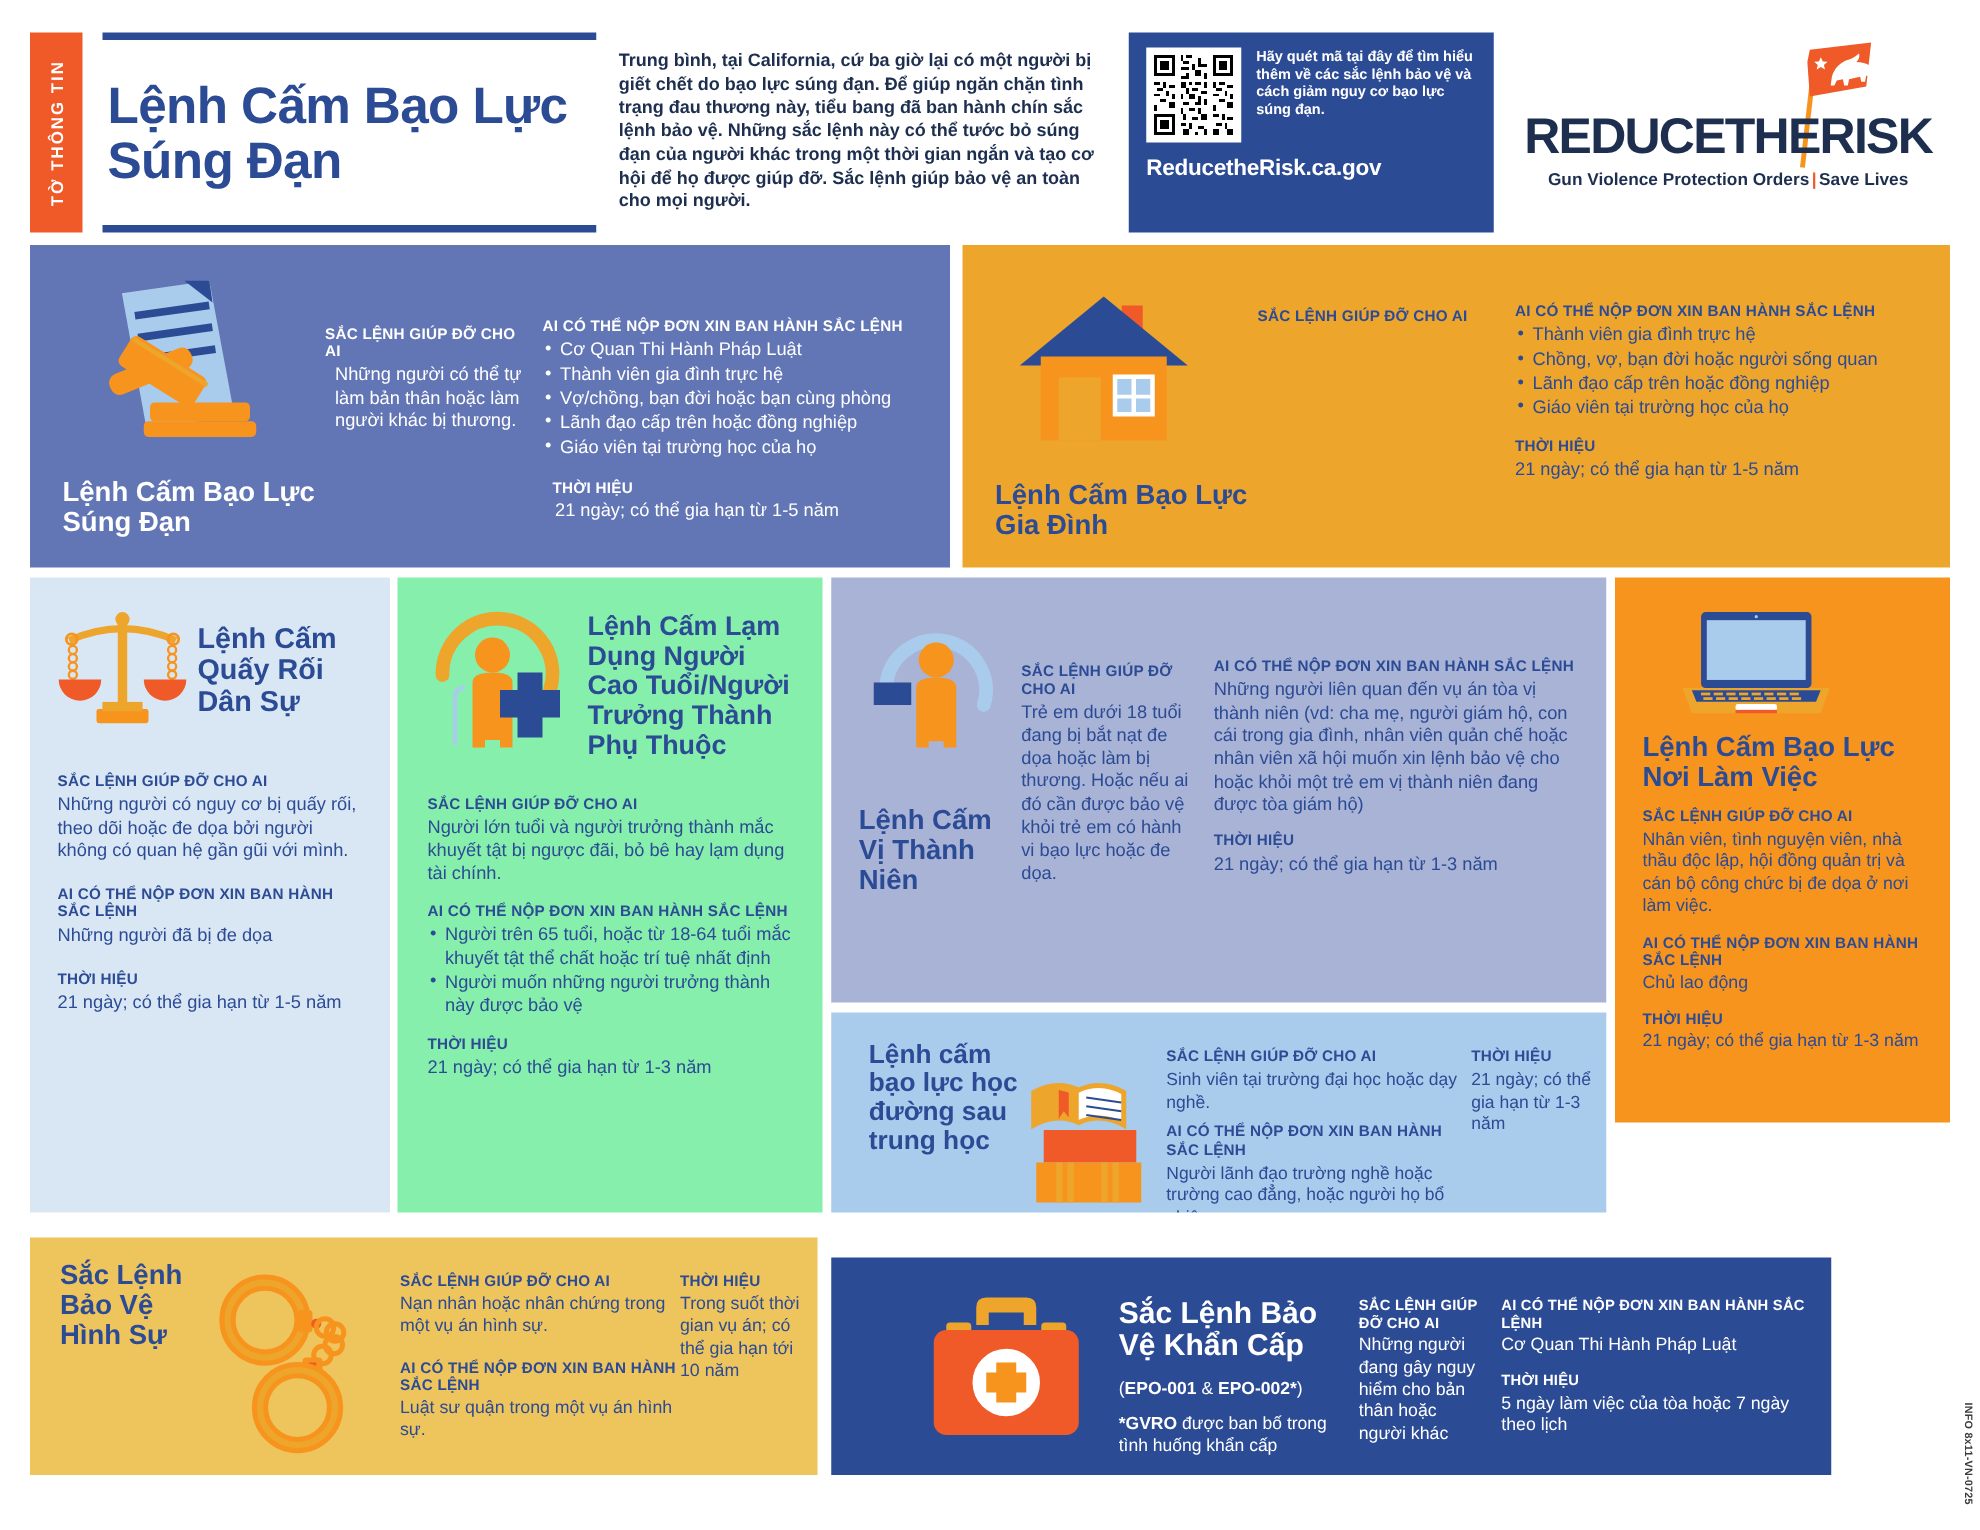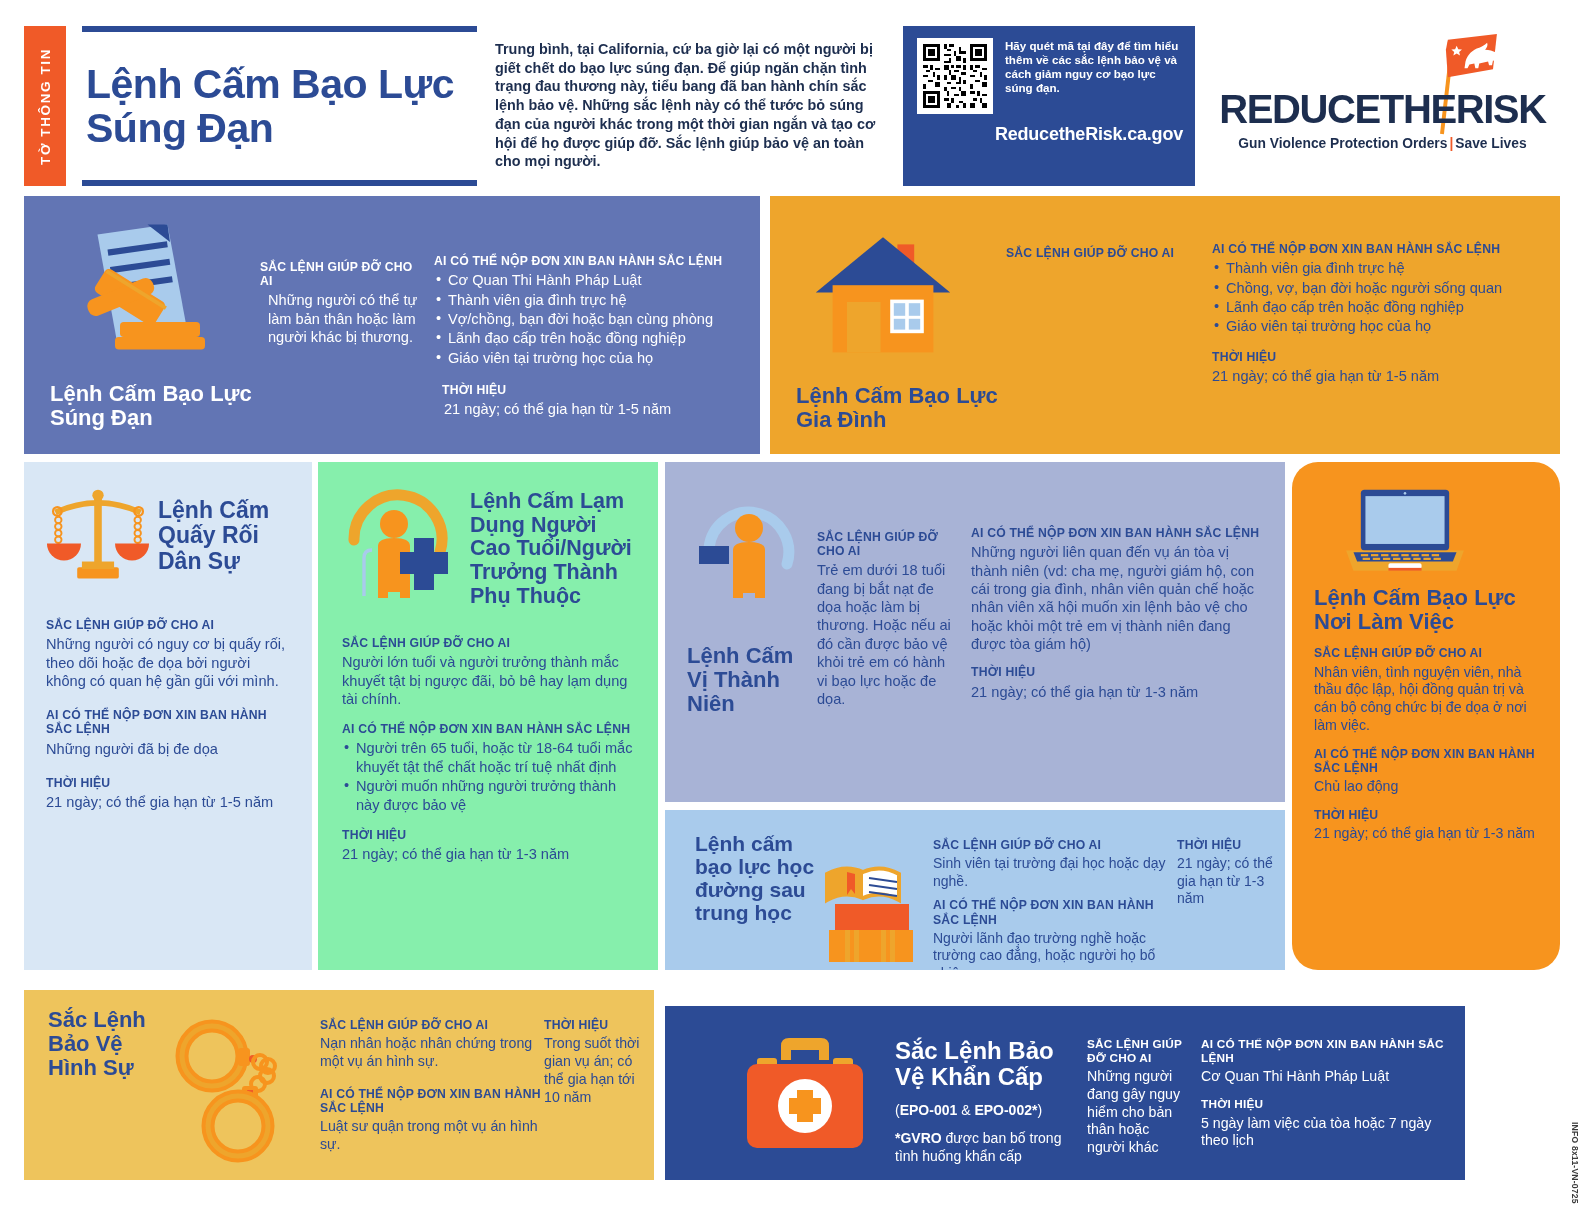--- a/index.html
+++ b/index.html
@@ -87,21 +87,21 @@
     color: #ffffff;
     font-size: 11.6px;
     line-height: 1.22;
     font-weight: bold;
     padding-top: 1px;
   }
   .qr-url {
     color: #ffffff;
     font-size: 18px;
     font-weight: bold;
-    text-align: right;
+    text-align: left;
     margin-top: 10px;
     letter-spacing: -0.2px;
   }
   .logo-area {
     flex: 1;
     position: relative;
     display: flex;
     flex-direction: column;
     justify-content: center;
     align-items: center;
@@ -209,21 +209,21 @@
   .p-juvenile { left: 665px; top: 462px; width: 620px; height: 340px; }
   .juv-inner { display: flex; height: 100%; padding: 26px 16px 10px 22px; }
   .juv-left { flex: 0 0 130px; display: flex; flex-direction: column; }
   .juv-icon { width: 116px; height: 120px; margin-left: 4px; }
   .juv-left .card-title { margin-top: 36px; font-size: 22px; }
   .juv-mid { flex: 0 0 140px; padding-top: 42px; }
   .juv-right { flex: 1; padding-top: 38px; padding-left: 14px; }
   .juv-right .thoi { margin-top: 12px; }
 
   
-  .p-workplace { left: 1292px; top: 462px; width: 268px; height: 508px; padding: 16px 18px 10px 22px; border-radius: 26px; }
+  .p-workplace { left: 1292px; top: 462px; width: 268px; height: 436px; padding: 16px 18px 10px 22px; }
   .wp-icon { width: 130px; height: 92px; margin: 8px auto 8px 26px; display: block; }
   .p-workplace .card-title { font-size: 22px; margin-bottom: 12px; }
   .p-workplace .blk { margin-bottom: 12px; }
   .p-workplace .body-txt { font-size: 14.2px; }
 
   
   .p-school { left: 665px; top: 810px; width: 620px; height: 160px; }
   .sch-inner { display: flex; height: 100%; padding: 22px 12px 6px 30px; }
   .sch-left { flex: 0 0 128px; }
   .sch-left .card-title { font-size: 21px; }

